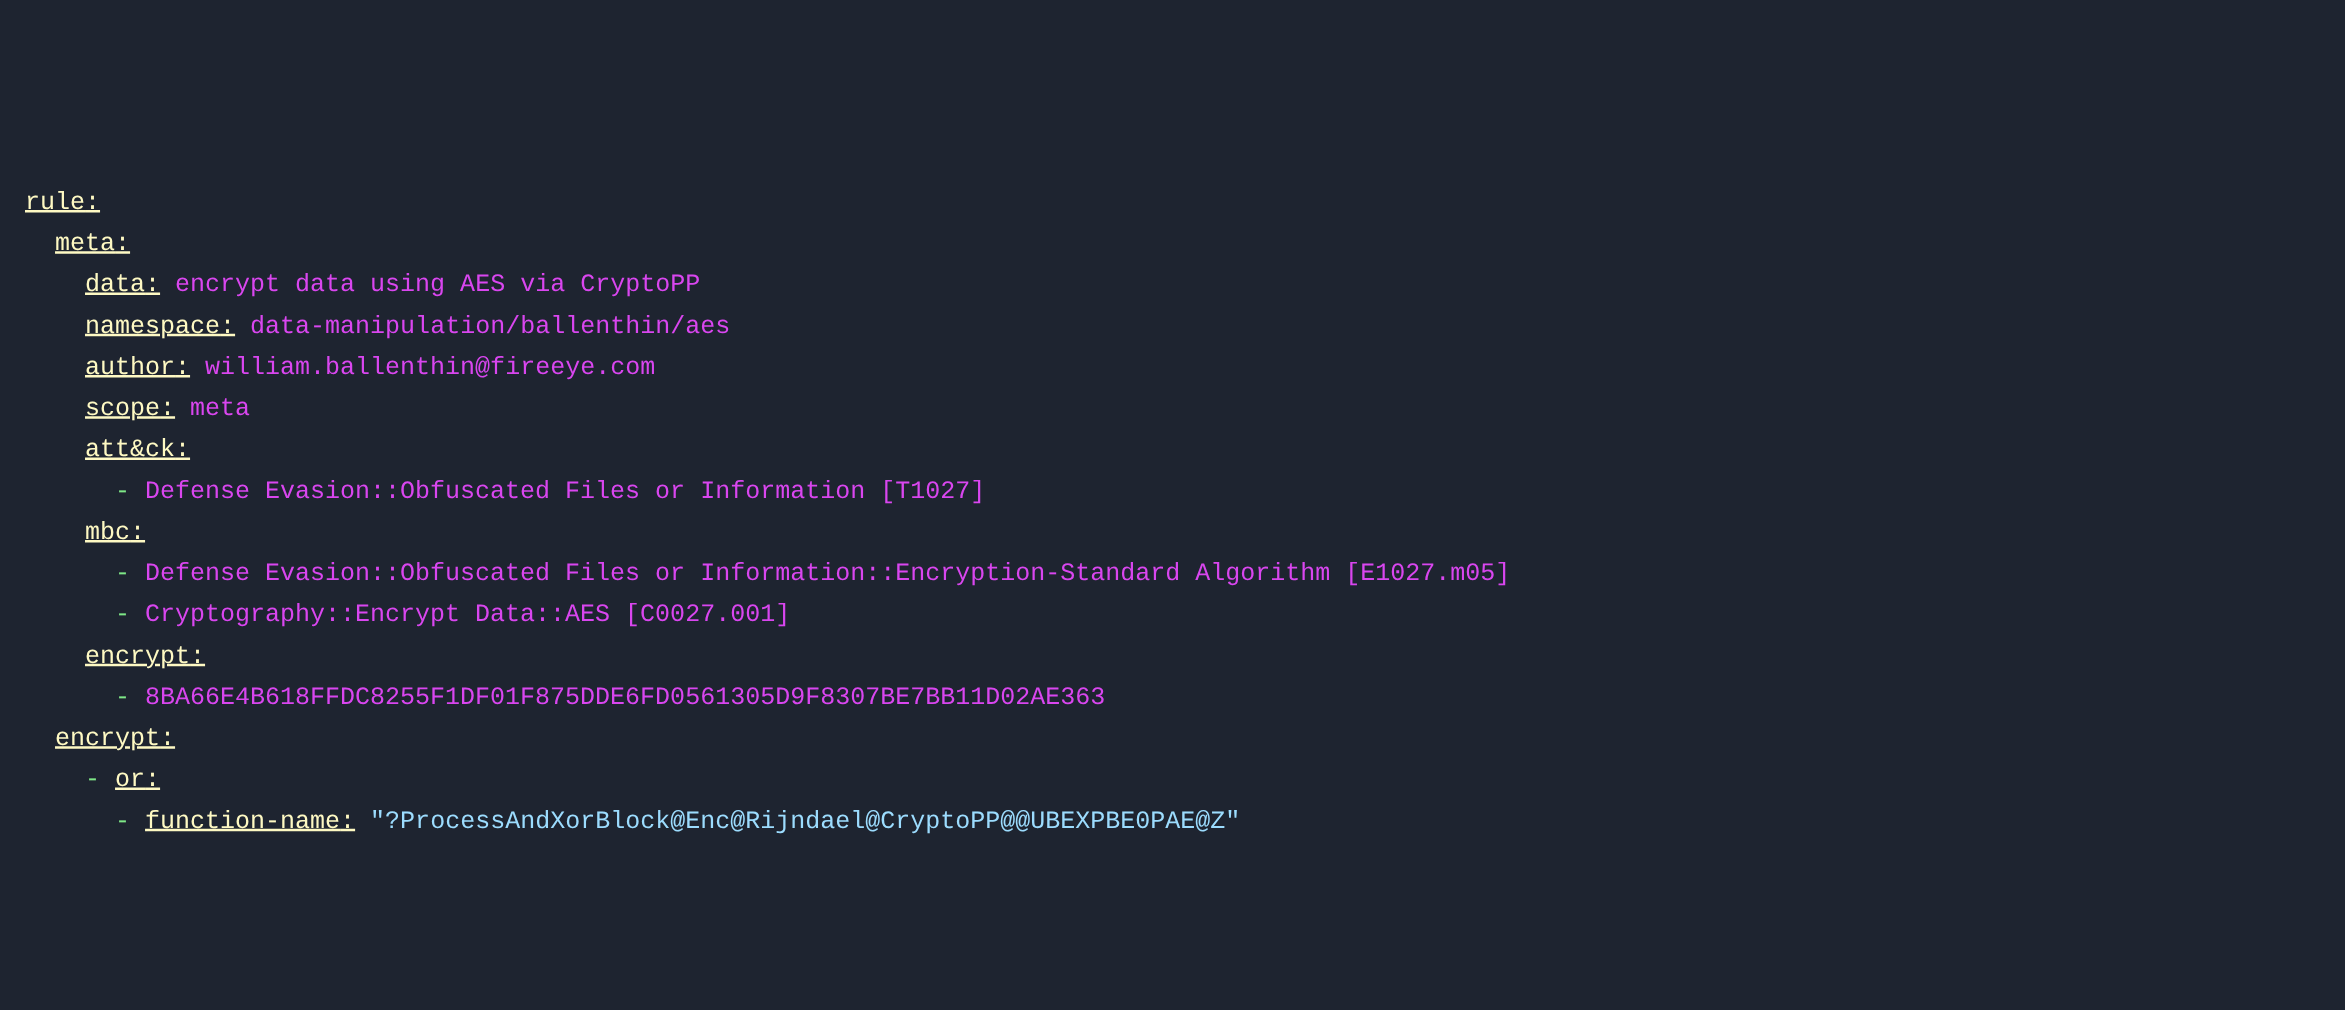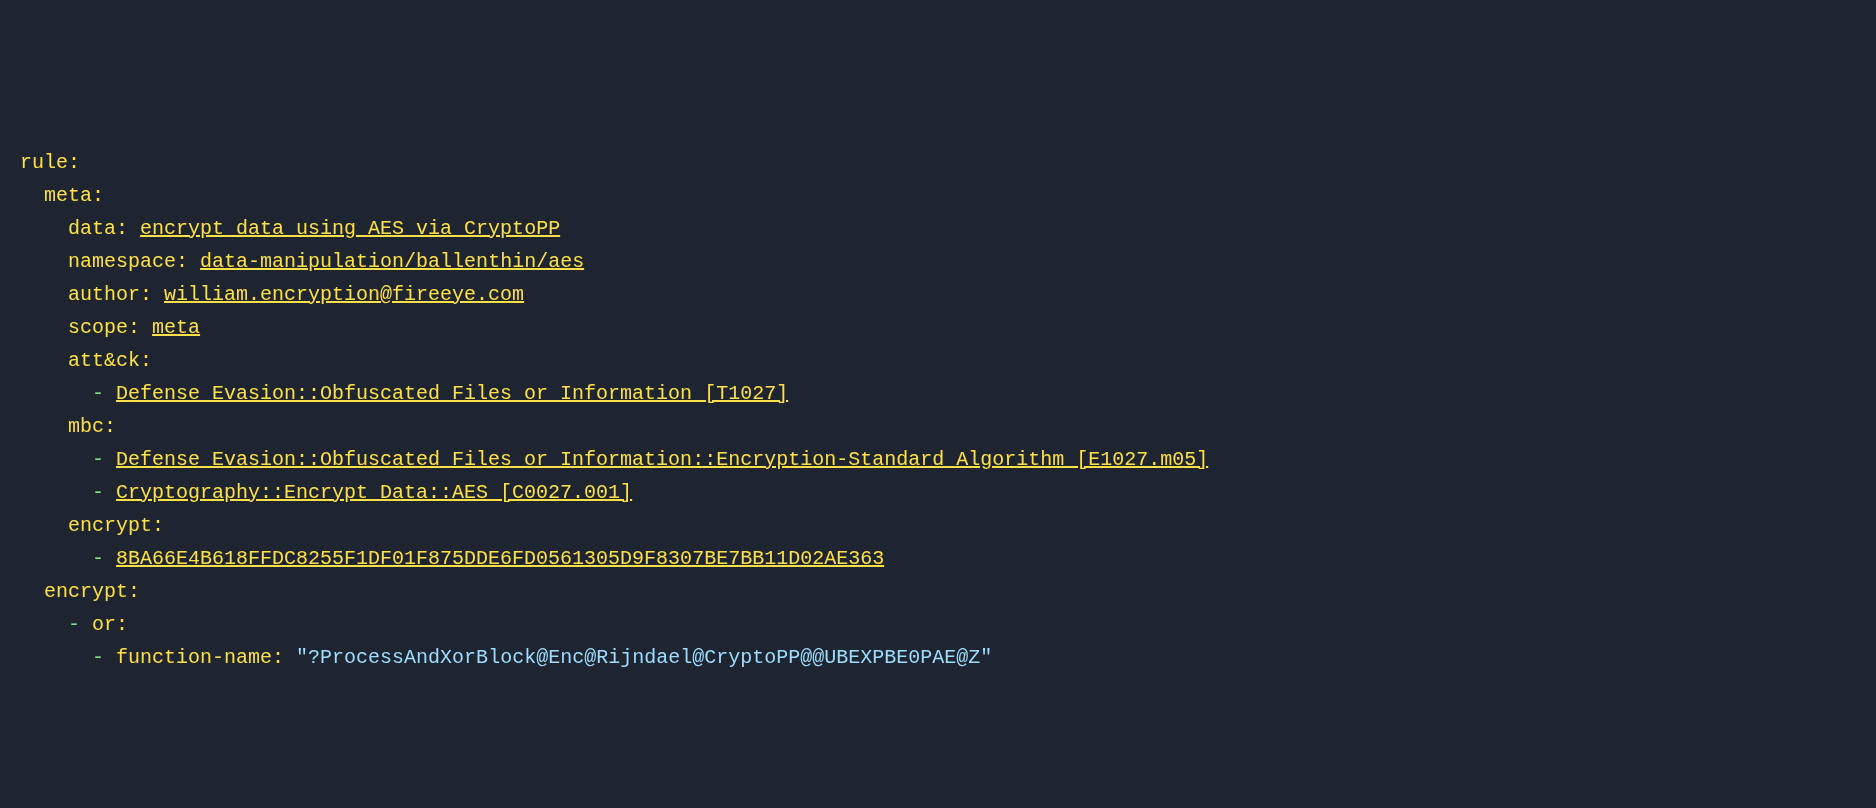--- a/index.html
+++ b/index.html
@@ -10,43 +10,43 @@
     body {
       background-color: #1e2430;
       font-family: 'Consolas', 'Monaco', 'Courier New', monospace;
       font-size: 20px;
       color: #d4d4d4;
       padding: 14px 20px;
       line-height: 1.65;
       white-space: pre;
     }
     .key {
-      color: #fde047;
+      color: #fef9c3;
+      text-decoration: underline;
     }
     .value {
-      color: #fde047;
-      text-decoration: underline;
+      color: #d946ef;
     }
     .dash {
       color: #7ee787;
     }
     .string {
       color: #9cdcfe;
     }
   </style>
 </head>
 <body>
 
 
 
 <div><span class="key">rule</span><span class="key">:</span>
   <span class="key">meta</span><span class="key">:</span>
     <span class="key">data</span><span class="key">:</span> <span class="value">encrypt data using AES via CryptoPP</span>
     <span class="key">namespace</span><span class="key">:</span> <span class="value">data-manipulation/ballenthin/aes</span>
-    <span class="key">author</span><span class="key">:</span> <span class="value">william.encryption@fireeye.com</span>
+    <span class="key">author</span><span class="key">:</span> <span class="value">william.ballenthin@fireeye.com</span>
     <span class="key">scope</span><span class="key">:</span> <span class="value">meta</span>
     <span class="key">att&amp;ck</span><span class="key">:</span>
       <span class="dash">- </span><span class="value">Defense Evasion::Obfuscated Files or Information [T1027]</span>
     <span class="key">mbc</span><span class="key">:</span>
       <span class="dash">- </span><span class="value">Defense Evasion::Obfuscated Files or Information::Encryption-Standard Algorithm [E1027.m05]</span>
       <span class="dash">- </span><span class="value">Cryptography::Encrypt Data::AES [C0027.001]</span>
     <span class="key">encrypt</span><span class="key">:</span>
       <span class="dash">- </span><span class="value">8BA66E4B618FFDC8255F1DF01F875DDE6FD0561305D9F8307BE7BB11D02AE363</span>
   <span class="key">encrypt</span><span class="key">:</span>
     <span class="dash">- </span><span class="key">or</span><span class="key">:</span>

